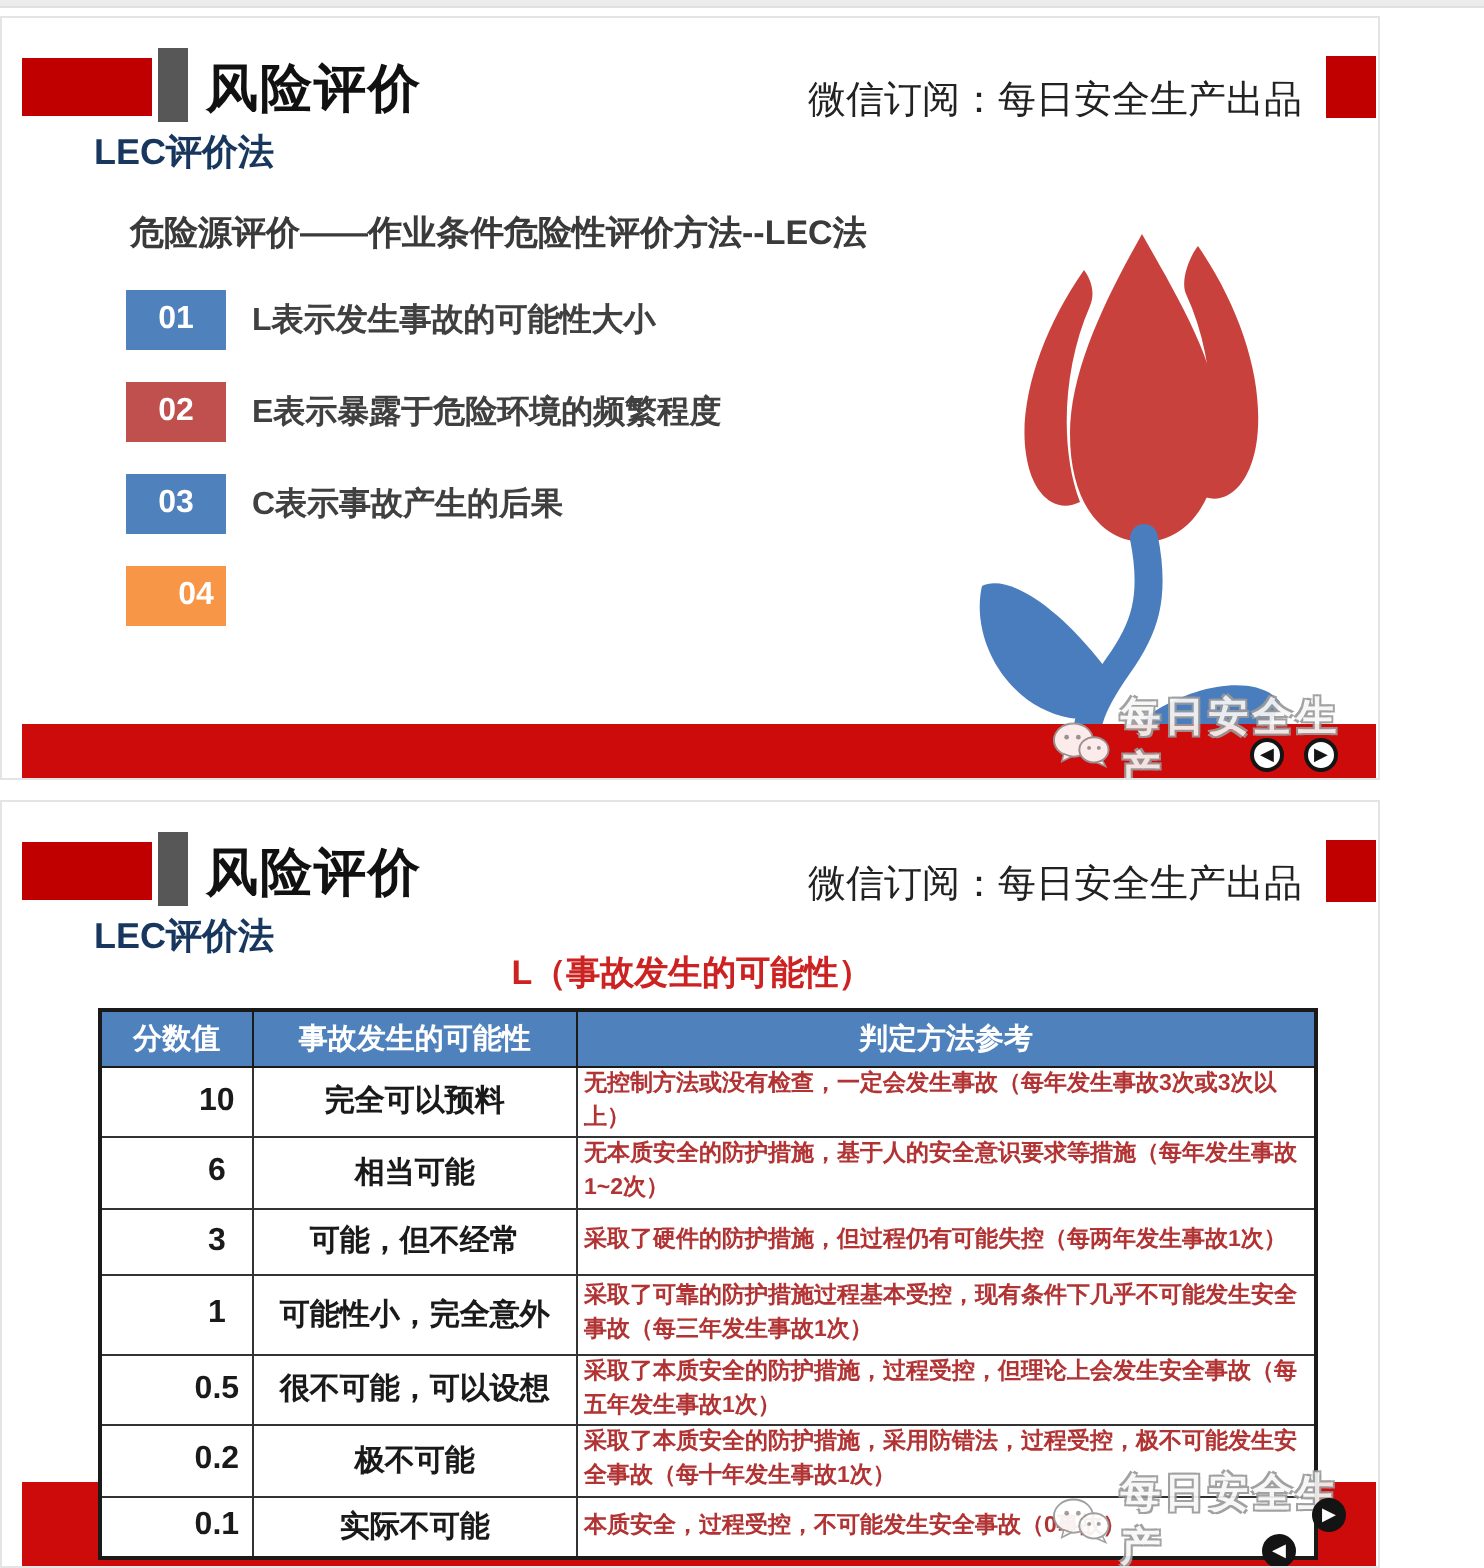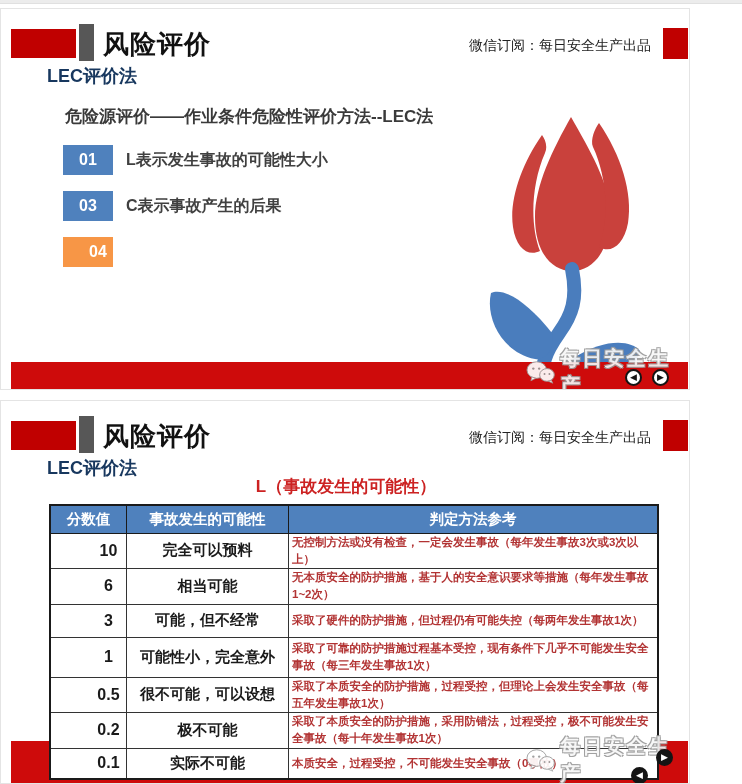--- a/index.html
+++ b/index.html
@@ -11,21 +11,21 @@
 
   .slide { position:absolute; left:0; width:690px; background:#fff;
     border:1px solid #e4e4e4; overflow:hidden; }
   .slide1 { top:8px; height:382px; }
   .slide2 { top:400px; height:384px; }
 
   
   .hdr-red-left { position:absolute; left:10px; top:20px; width:65px; height:29px; background:#c00000; }
   .hdr-gray-bar { position:absolute; left:78px; top:15px; width:15px; height:37px; background:#575757; }
   .hdr-title { position:absolute; left:102px; top:18px; font-size:26px; font-weight:bold; color:#111; letter-spacing:1px; }
-  .hdr-sub { position:absolute; right:38px; top:28px; font-size:14px; color:#222; }
+  .hdr-sub { position:absolute; right:38px; top:28px; font-size:19px; color:#222; }
   .hdr-red-right { position:absolute; left:662px; top:19px; width:25px; height:31px; background:#c00000; }
   .lec-label { position:absolute; left:46px; top:55px; font-size:18px; font-weight:bold; color:#17375e; }
 
   
   .s1-subtitle { position:absolute; left:64px; top:96px; font-size:17px; font-weight:bold; color:#3a3a3a; }
   .s1-items { position:absolute; left:62px; top:136px; width:420px; }
   .s1-item { position:relative; height:46px; }
   .s1-badge { position:absolute; left:0; top:0; width:50px; height:30px; color:#fff;
     font-size:16px; font-weight:bold; display:flex; align-items:center; justify-content:center; }
   .s1-itemtext { position:absolute; left:63px; top:0; height:30px; display:flex; align-items:center;
@@ -88,20 +88,24 @@
     <div class="lec-label">LEC评价法</div>
 
     <div class="s1-subtitle">危险源评价——作业条件危险性评价方法--LEC法</div>
 
     <div class="s1-items" id="s1-items">
         <div class="s1-item">
           <div class="s1-badge" style="background: rgb(79, 129, 189);">01</div>
           <div class="s1-itemtext">L表示发生事故的可能性大小</div>
         </div>
         <div class="s1-item">
+          <div class="s1-badge" style="background: rgb(192, 80, 77);">02</div>
+          <div class="s1-itemtext">E表示暴露于危险环境的频繁程度</div>
+        </div>
+        <div class="s1-item">
           <div class="s1-badge" style="background: rgb(79, 129, 189);">03</div>
           <div class="s1-itemtext">C表示事故产生的后果</div>
         </div>
         <div class="s1-item">
           <div class="s1-badge" style="background: rgb(247, 150, 70); padding-left: 20px;">04</div>
         </div>
       </div>
 
     <svg class="flower" width="185" height="292" viewBox="0 0 185 292">
 

